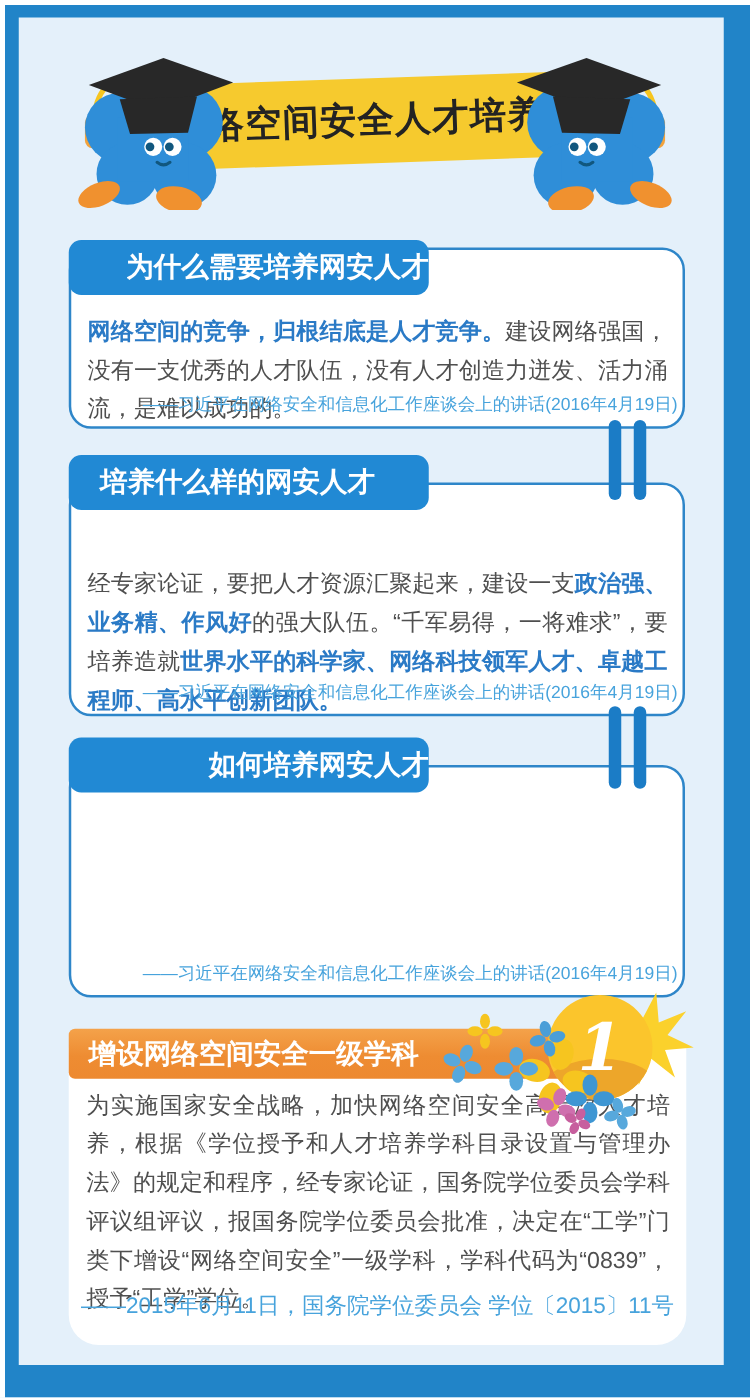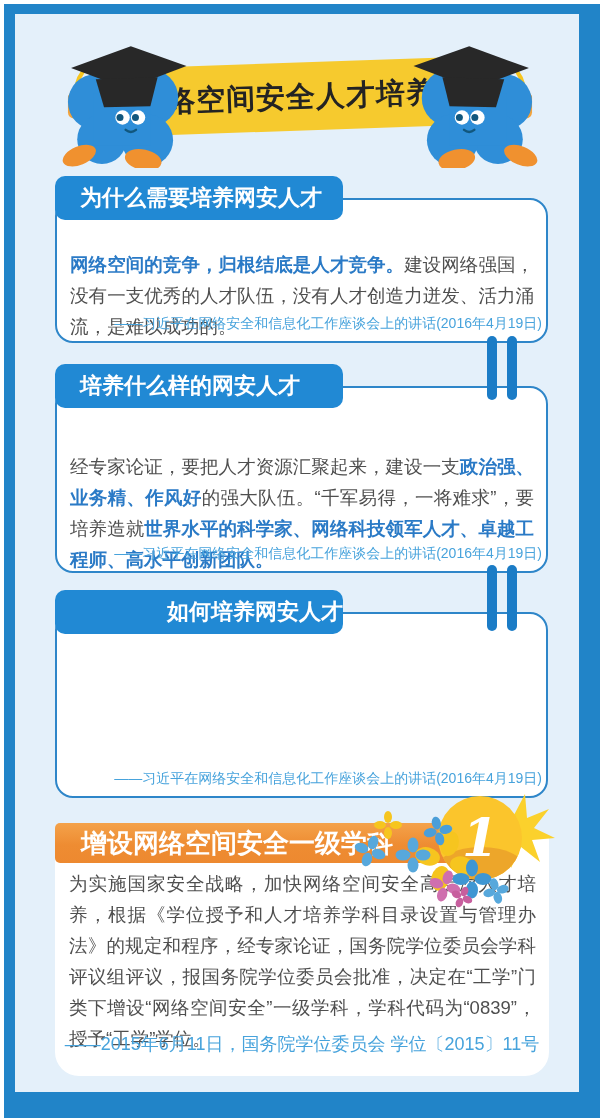--- a/index.html
+++ b/index.html
@@ -34,21 +34,21 @@
     border:2px solid #2e86c9;border-radius:18px;box-sizing:border-box;z-index:2;
   }
   #card1{top:198px;height:145px;}
   #card2{top:386px;height:187px;}
   #card3{top:612px;height:186px;}
   .tab{
     position:absolute;left:55px;width:288px;height:44px;background:#2189d4;
     border-radius:10px;color:#ffffff;font-size:22px;font-weight:bold;
     line-height:44px;padding-left:25px;box-sizing:border-box;z-index:3;white-space:nowrap;
   }
-  #tab1{top:176px;}
+  #tab1{top:192px;text-align:right;}
   #tab2{top:364px;}
   #tab3{top:590px;text-align:right;}
   .body-text{
     position:absolute;left:13px;right:12px;
     font-size:18.5px;line-height:31px;color:#4f4f4f;text-align:justify;
   }
   #card1 .body-text{top:30px;}
   #card2 .body-text{top:44px;}
   #card3 .body-text{top:32px;}
   .run-em{color:#2a7ac6;font-weight:bold;}
@@ -60,22 +60,22 @@
   .connector{position:absolute;width:10px;border-radius:5px;background:#1b7cc6;z-index:4;}
   #conn1a{left:487px;top:336px;height:64px;}
   #conn1b{left:507px;top:336px;height:64px;}
   #conn2a{left:487px;top:565px;height:66px;}
   #conn2b{left:507px;top:565px;height:66px;}
 
   
   .sec4-banner{
     position:absolute;left:55px;top:823px;width:405px;height:40px;
     background:linear-gradient(180deg,#f4a24a 0%,#ee8c32 55%,#ed8930 100%);
-    border-radius:5px;color:#ffffff;font-weight:bold;font-size:26px;
-    line-height:40px;padding-left:26px;box-sizing:border-box;z-index:3;white-space:nowrap;
+    border-radius:5px;color:#ffffff;font-weight:bold;font-size:22px;
+    line-height:40px;padding-left:16px;box-sizing:border-box;z-index:3;white-space:nowrap;
   }
   .sec4-card{
     position:absolute;left:55px;top:835px;width:494px;height:241px;
     background:#ffffff;border-radius:4px 4px 24px 24px;z-index:2;
   }
   .sec4-body{
     position:absolute;left:14px;right:13px;top:14px;
     font-size:18.5px;line-height:31px;color:#4f4f4f;text-align:justify;
   }
   .sec4-attr{

